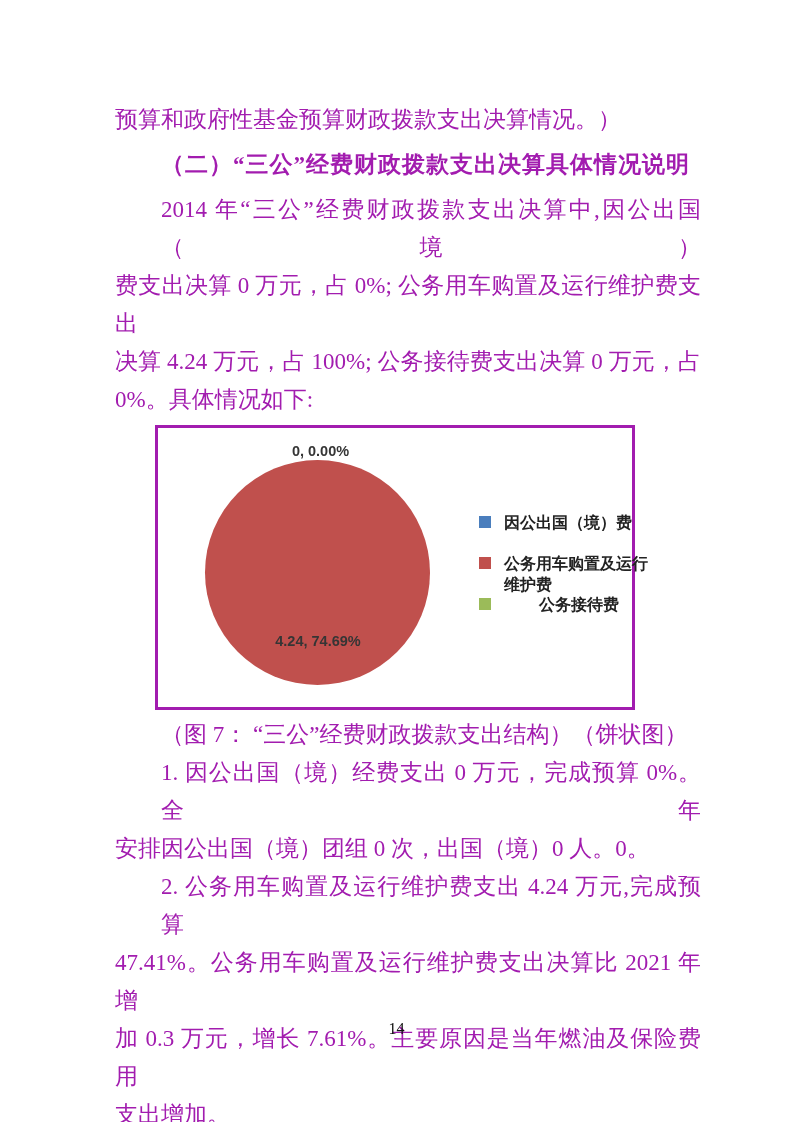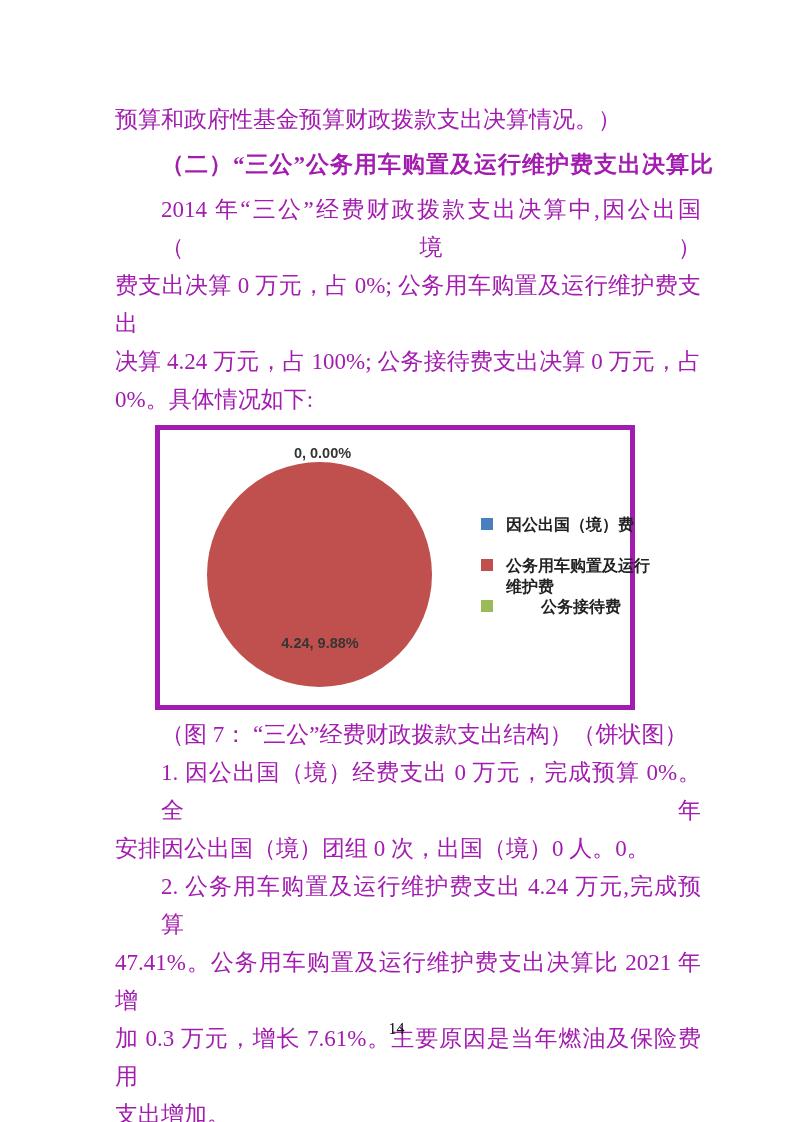--- a/index.html
+++ b/index.html
@@ -35,21 +35,21 @@
     letter-spacing:1px;
   }
   .caption{}
 
   
   .chart-box{
     position:relative;
     margin:6px 0 6px 40px;
     width:480px;height:285px;
     background:#ffffff;
-    border:5px solid #a21caf;
+    border:3px solid #a21caf;
     box-sizing:border-box;
   }
   .pie{
     position:absolute;
     left:47px;top:32px;
     width:225px;height:225px;
     border-radius:50%;
   }
   .data-label{
     position:absolute;
@@ -92,30 +92,30 @@
     color:#111111;
   }
 </style>
 </head>
 <body>
 
 <div class="page">
   <div class="content">
 
     <div class="line">预算和政府性基金预算财政拨款支出决算情况。）</div>
-    <div class="line heading indent">（二）“三公”公务用车购置及运行维护费支出决算比</div>
+    <div class="line heading indent">（二）“三公”经费财政拨款支出决算具体情况说明</div>
     <div class="line indent just">2014 年“三公”经费财政拨款支出决算中,因公出国（境）</div>
     <div class="line just">费支出决算 0 万元，占 0%; 公务用车购置及运行维护费支出</div>
     <div class="line just">决算 4.24 万元，占 100%; 公务接待费支出决算 0 万元，占</div>
     <div class="line">0%。具体情况如下:</div>
 
     <div class="chart-box">
       <div class="pie" style="background-color: rgb(192, 80, 77);"></div>
       <div class="data-label lbl-top">0, 0.00%</div>
-      <div class="data-label lbl-bottom">4.24, 9.88%</div>
+      <div class="data-label lbl-bottom">4.24, 74.69%</div>
 
       <div class="legend-row r1">
         <span class="swatch" style="background-color: rgb(74, 126, 189);"></span>
         <span class="legend-text">因公出国（境）费</span>
       </div>
       <div class="legend-row r2">
         <span class="swatch" style="background-color: rgb(192, 80, 77);"></span>
         <span class="legend-text">公务用车购置及运行维护费</span>
       </div>
       <div class="legend-row r3">

